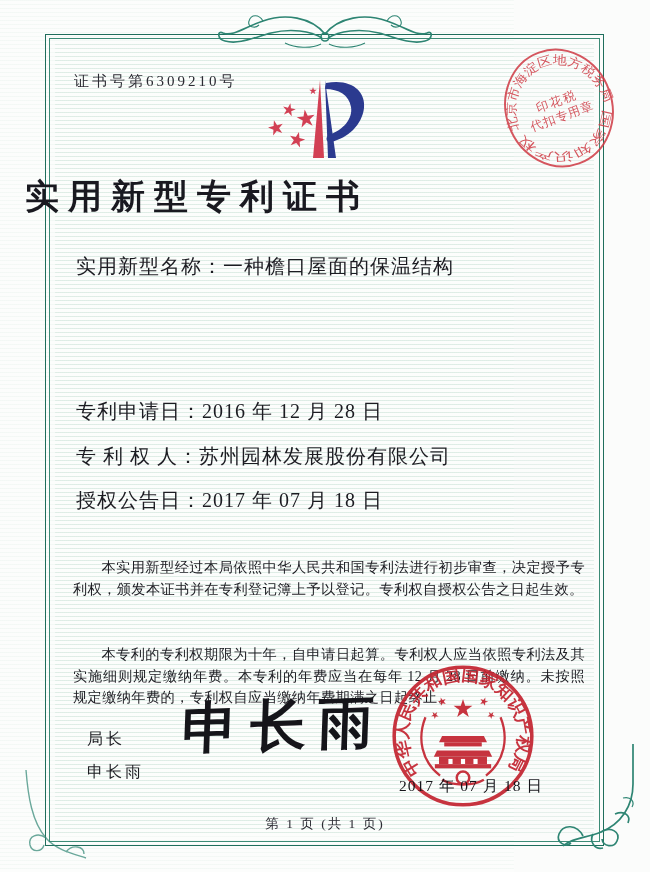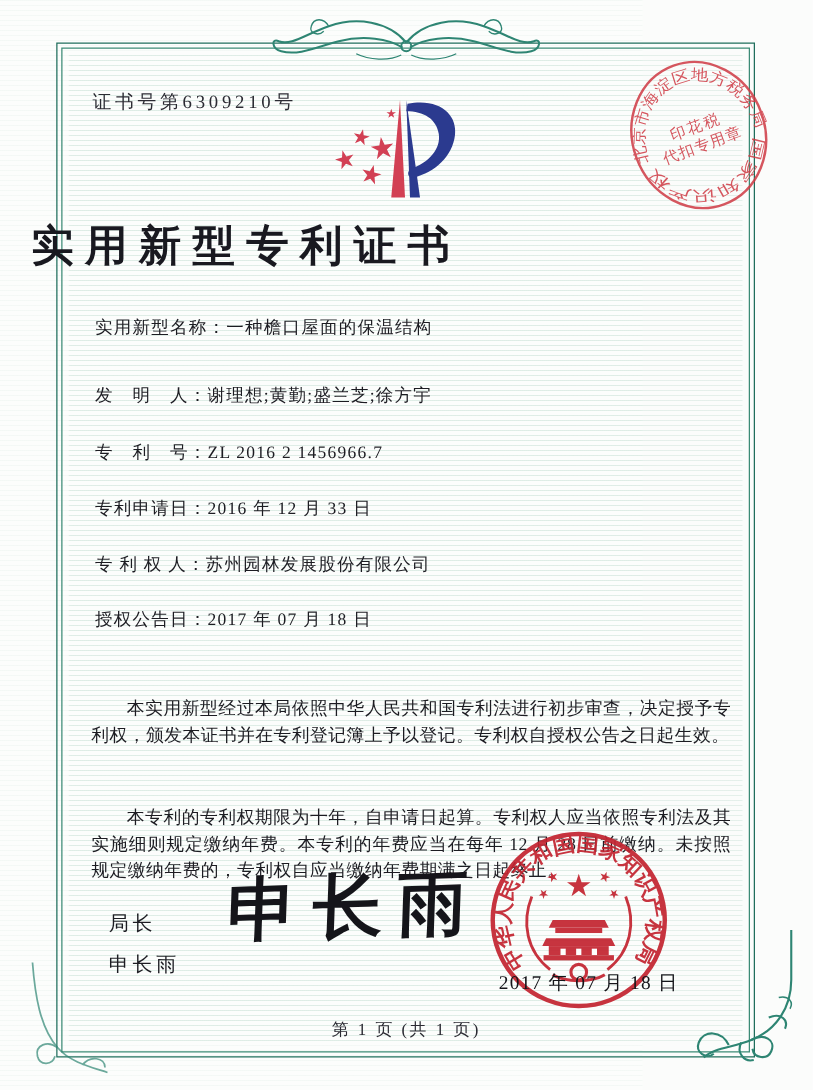--- a/index.html
+++ b/index.html
@@ -43,21 +43,21 @@
     transform:rotate(-20deg); opacity:.85;
   }
   .tax-stamp text { font-family:"Liberation Serif","DejaVu Serif",serif; }
 
   .title {
     position:absolute; left:16px; top:174px; width:650px;
     text-align:left; font-size:34px; font-weight:bold;
     letter-spacing:9px; color:#191920; text-indent:9px;
   }
 
-  .field { position:absolute; left:76px; font-size:14px; color:#1c1c22; letter-spacing:1px; white-space:nowrap; }
+  .field { position:absolute; left:76px; font-size:20px; color:#1c1c22; letter-spacing:1px; white-space:nowrap; }
   .f0 { top:253px; } .f1 { top:308px; } .f2 { top:353px; }
   .f3 { top:398px; } .f4 { top:443px; } .f5 { top:487px; }
 
   .paras {
     position:absolute; left:73px; top:513px; width:512px;
     font-size:14.2px; line-height:21.5px; color:#1c1c22;
     text-align:justify; letter-spacing:.4px;
   }
   .paras p { text-indent:2em;margin-top:44px; }
 
@@ -151,28 +151,22 @@
     </text>
     <text x="60" y="62" font-size="12.5" fill="#cf3a44" text-anchor="middle" letter-spacing="2">印花税</text>
     <text x="60" y="78" font-size="12.5" fill="#cf3a44" text-anchor="middle" letter-spacing="1">代扣专用章</text>
   </svg>
 
   <div class="title">实用新型专利证书</div>
 
   <div class="field f0">
     <span>实用新型名称：</span><span>一种檐口屋面的保温结构</span>
   </div>
-  <div class="field f1">
-    <span>发　明　人：</span><span>谢理想;黄勤;盛兰芝;徐方宇</span>
-  </div>
-  <div class="field f2">
-    <span>专　利　号：</span><span>ZL 2016 2 1456966.7</span>
-  </div>
   <div class="field f3">
-    <span>专利申请日：</span><span>2016 年 12 月 33 日</span>
+    <span>专利申请日：</span><span>2016 年 12 月 28 日</span>
   </div>
   <div class="field f4">
     <span>专 利 权 人：</span><span>苏州园林发展股份有限公司</span>
   </div>
   <div class="field f5">
     <span>授权公告日：</span><span>2017 年 07 月 18 日</span>
   </div>
 
   <div class="paras">
     <p>本实用新型经过本局依照中华人民共和国专利法进行初步审查，决定授予专利权，颁发本证书并在专利登记簿上予以登记。专利权自授权公告之日起生效。</p>

